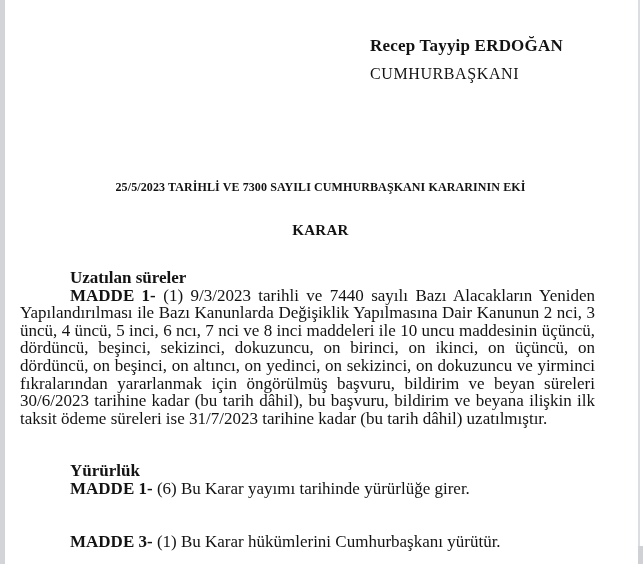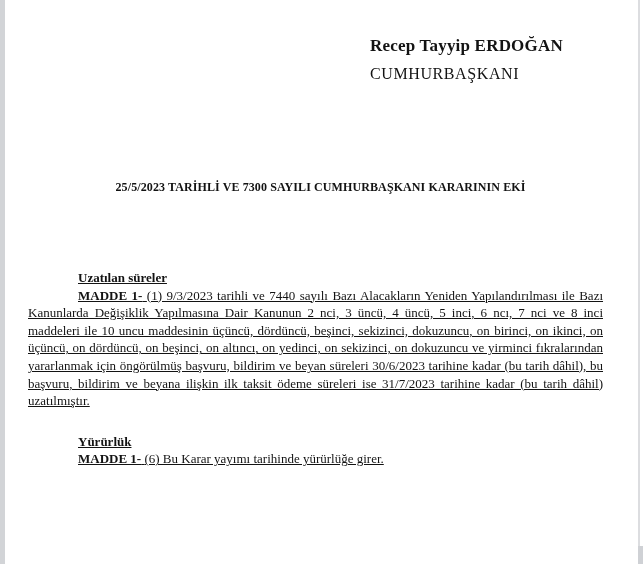--- a/index.html
+++ b/index.html
@@ -38,25 +38,25 @@
     font-size: 16px; margin-top: 9px; letter-spacing: 0.6px;
     white-space: nowrap;
   }
   .title-block {
     position: absolute; top: 180px; left: 33px; width: 575px;
     text-align: center; font-weight: bold;
   }
   .title-line  { font-size: 12px; letter-spacing: 0.1px; }
   .title-karar { font-size: 15px; margin-top: 27px; letter-spacing: 0.3px; }
   .content {
-    position: absolute; top: 269px; left: 28px; width: 575px;
-    font-size: 13px; line-height: 17.6px; text-decoration: underline;
+    position: absolute; top: 269px; left: 20px; width: 575px;
+    font-size: 17px; line-height: 17.6px;
   }
   .section { margin: 0; }
-  .section + .section { margin-top: 23px; }
+  .section + .section { margin-top: 35px; }
   .section-heading { font-weight: bold; padding-left: 50px; }
   p.article {
     margin: 0;
     text-align: justify;
     text-indent: 50px;
   }
   .article-label { font-weight: bold; }
 </style>
 </head>
 <body>
@@ -65,30 +65,32 @@
 <div class="edge-right-line"></div>
 <div class="edge-right-bottom"></div>
 
 <div class="signature">
   <div class="sig-name">Recep Tayyip ERDOĞAN</div>
   <div class="sig-role">CUMHURBAŞKANI</div>
 </div>
 
 <div class="title-block">
   <div class="title-line">25/5/2023 TARİHLİ VE 7300 SAYILI CUMHURBAŞKANI KARARININ EKİ</div>
+  <div class="title-karar">KARAR</div>
 </div>
 
 <div class="content">
 
   <div class="section">
     <div class="section-heading">Uzatılan süreler</div>
     <p class="article"><b class="article-label">MADDE 1-</b> <span>(1) 9/3/2023 tarihli ve 7440 sayılı Bazı Alacakların Yeniden Yapılandırılması ile Bazı Kanunlarda Değişiklik Yapılmasına Dair Kanunun 2 nci, 3 üncü, 4 üncü, 5 inci, 6 ncı, 7 nci ve 8 inci maddeleri ile 10 uncu maddesinin üçüncü, dördüncü, beşinci, sekizinci, dokuzuncu, on birinci, on ikinci, on üçüncü, on dördüncü, on beşinci, on altıncı, on yedinci, on sekizinci, on dokuzuncu ve yirminci fıkralarından yararlanmak için öngörülmüş başvuru, bildirim ve beyan süreleri 30/6/2023 tarihine kadar (bu tarih dâhil), bu başvuru, bildirim ve beyana ilişkin ilk taksit ödeme süreleri ise 31/7/2023 tarihine kadar (bu tarih dâhil) uzatılmıştır.</span></p>
   </div>
 
   <div class="section">
     <div class="section-heading">Yürürlük</div>
     <p class="article"><b class="article-label">MADDE 1-</b> <span>(6) Bu Karar yayımı tarihinde yürürlüğe girer.</span></p>
   </div>
 
   <div class="section">
+    <p class="article"><b class="article-label">MADDE 3-</b> <span>(1) Bu Karar hükümlerini Cumhurbaşkanı yürütür.</span></p>
   </div>
 
 </div>
 
 </body></html>

